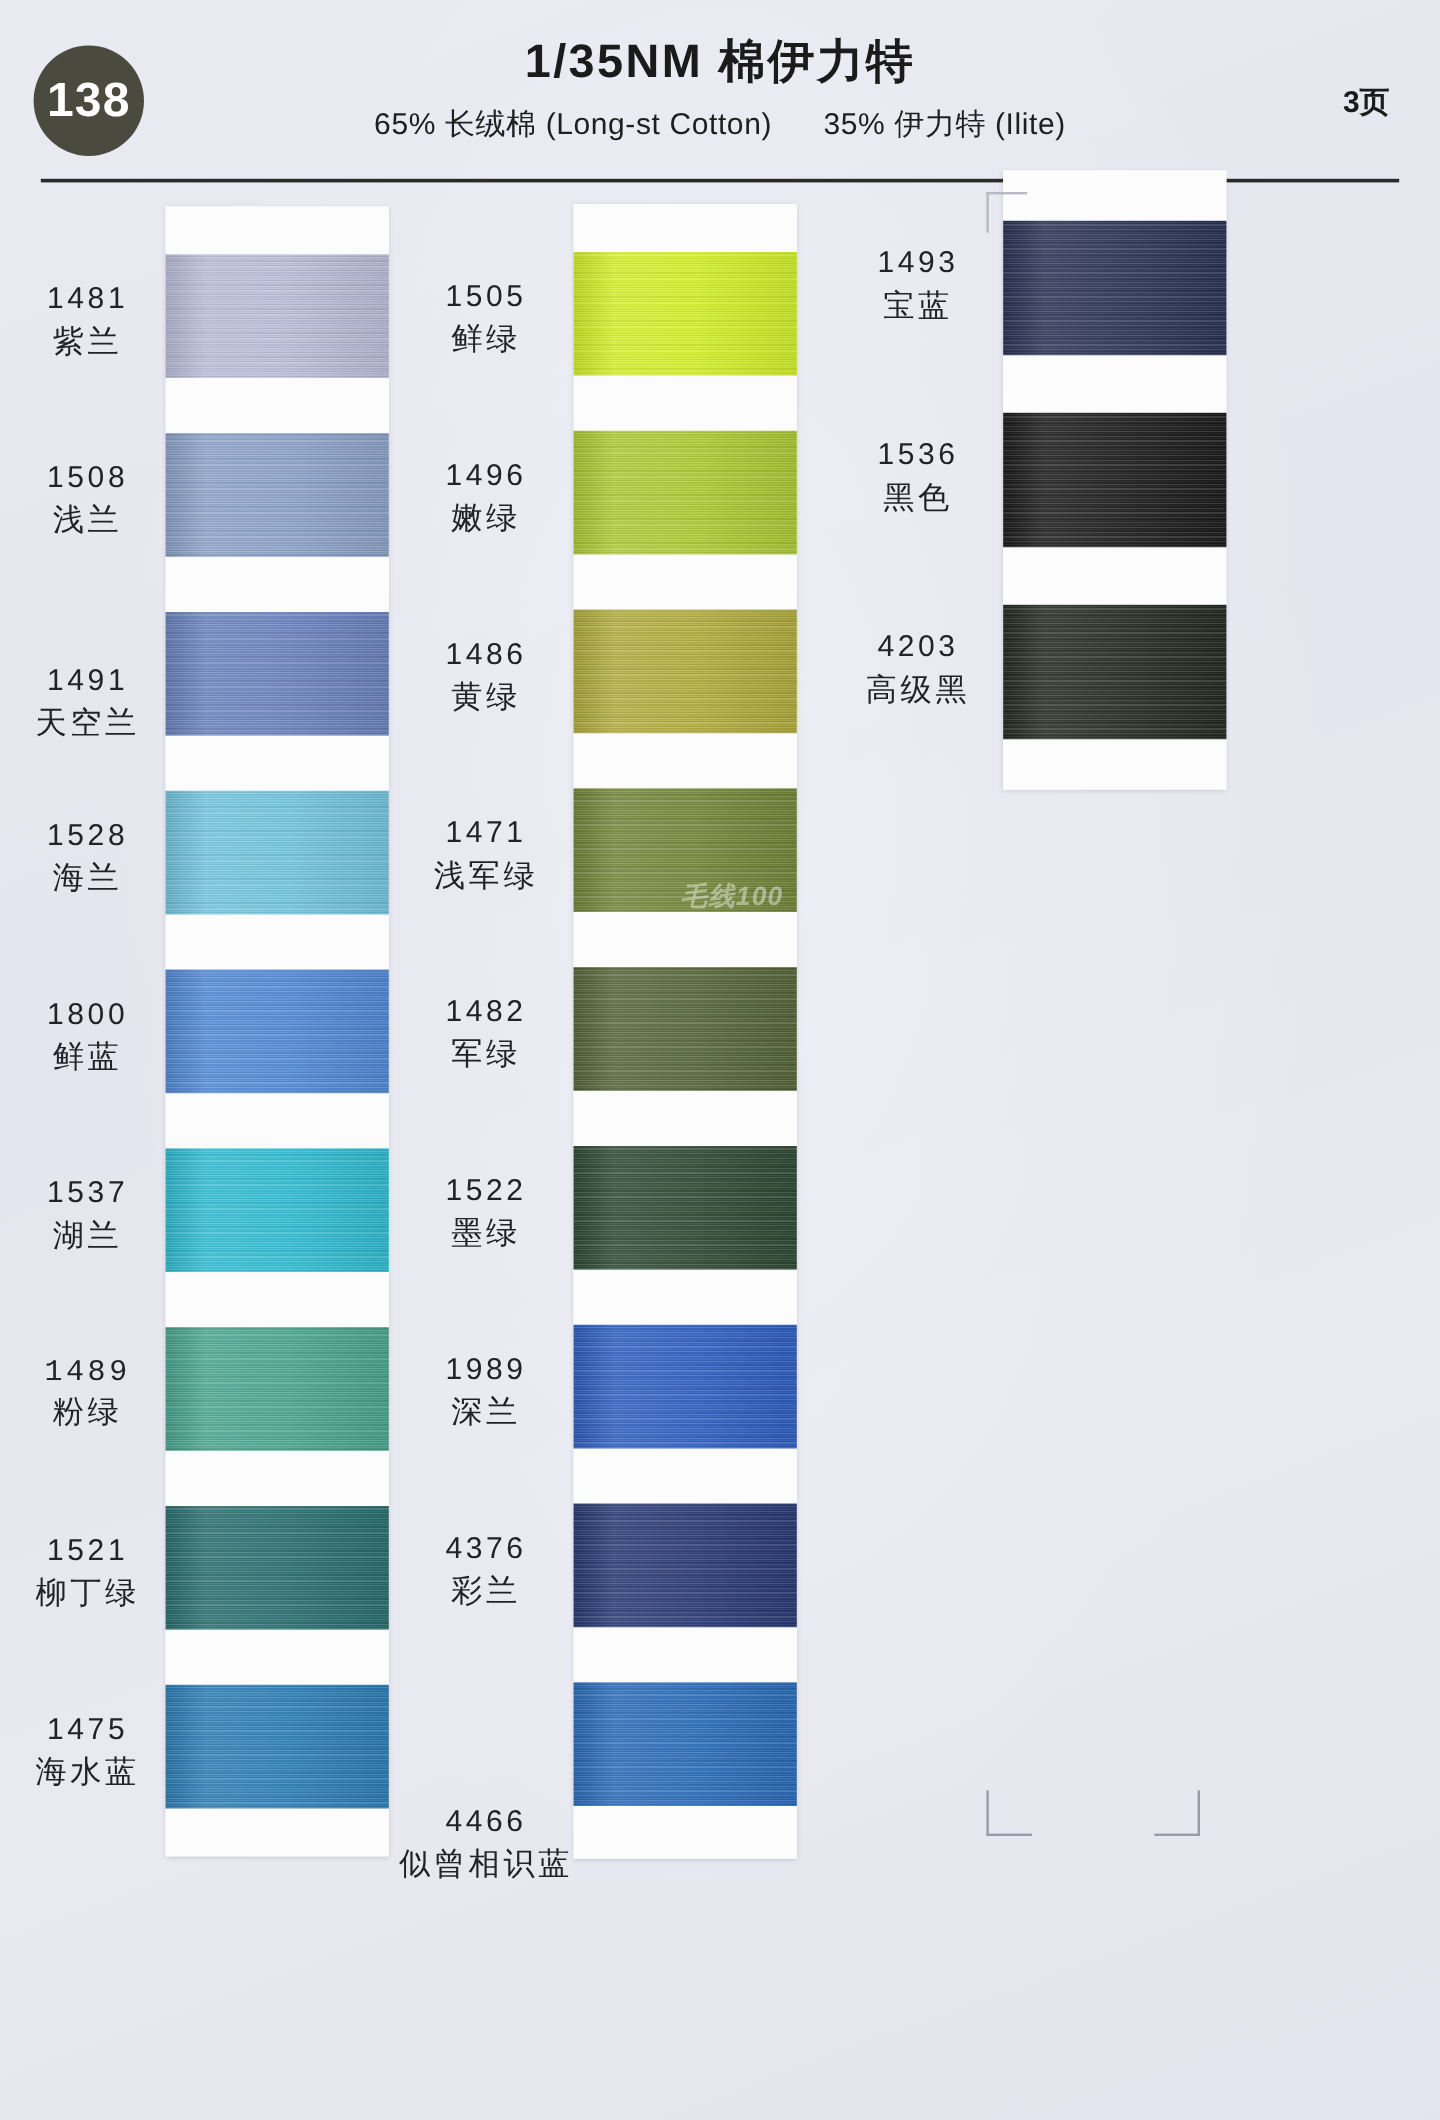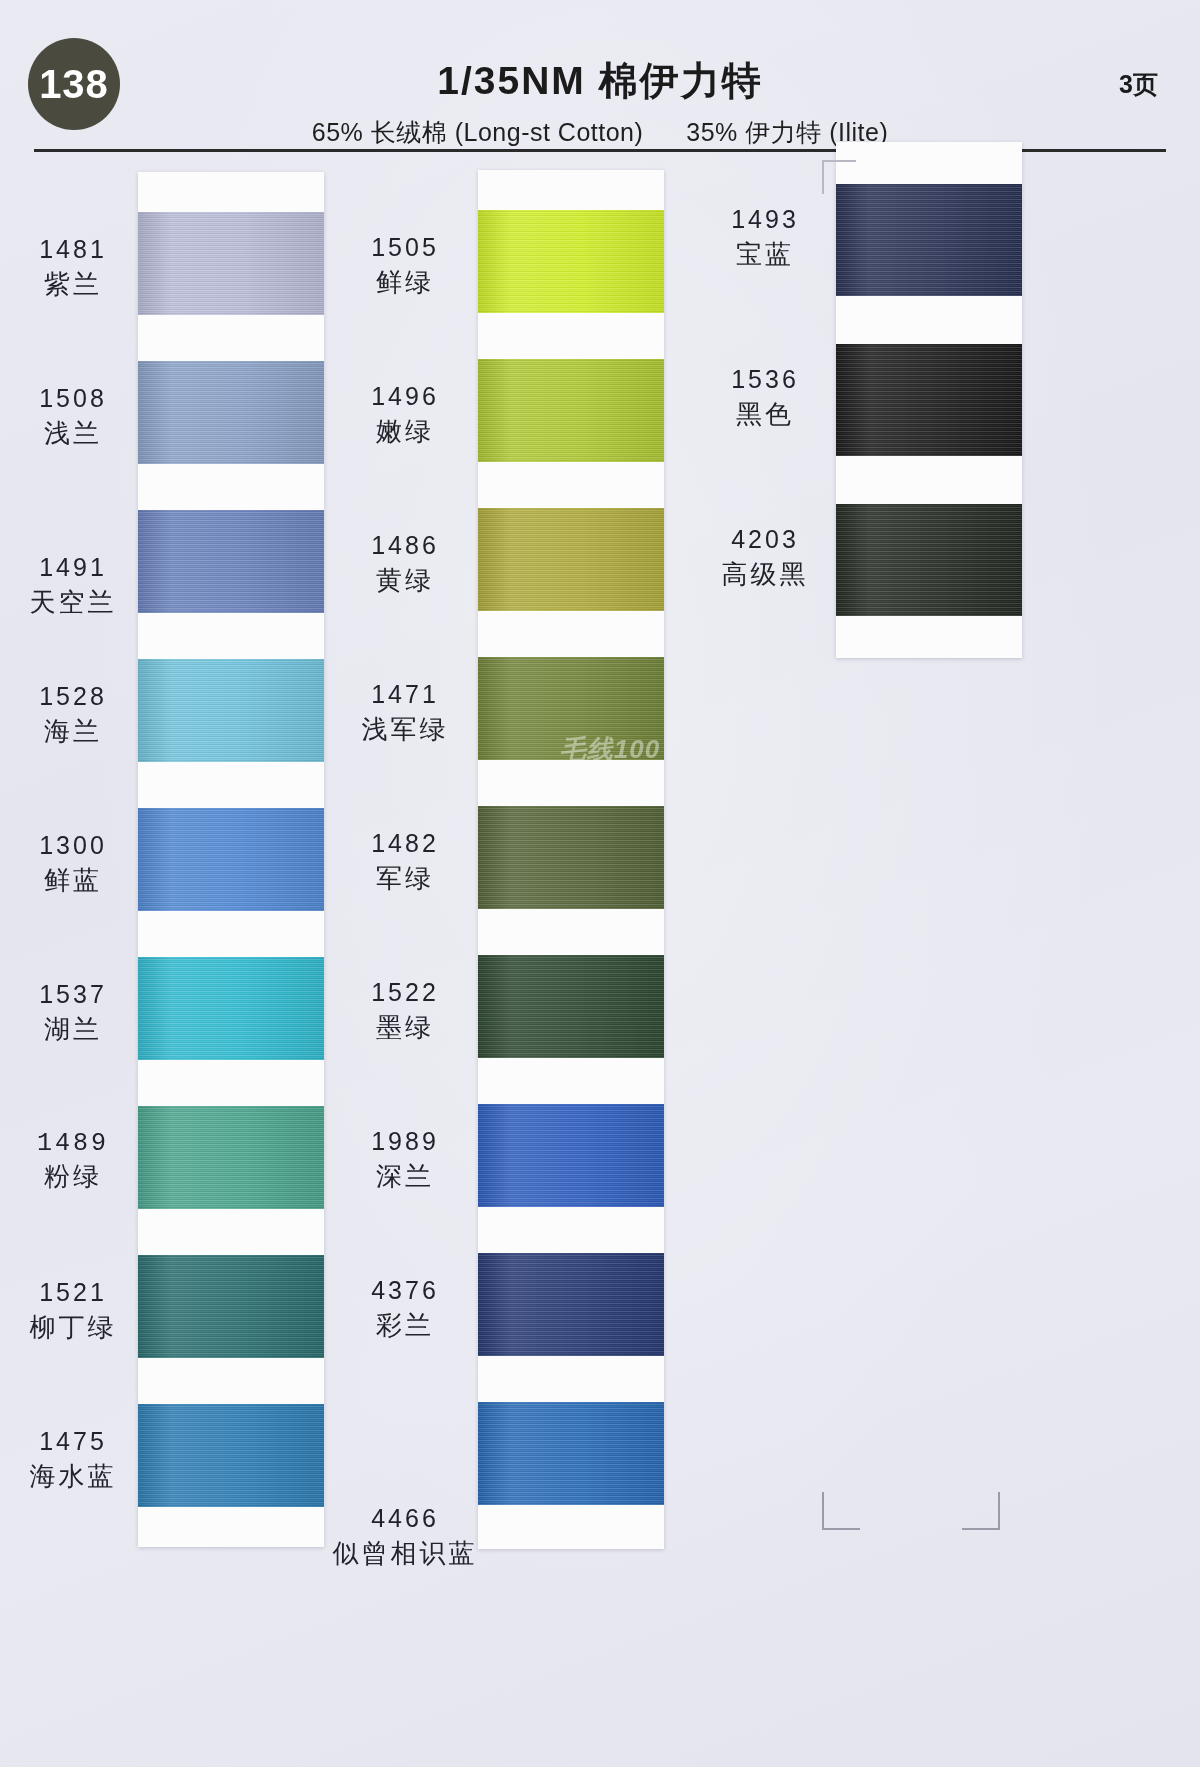--- a/index.html
+++ b/index.html
@@ -45,21 +45,21 @@
     color: #ffffff;
     display: flex;
     align-items: center;
     justify-content: center;
     font-size: 40px;
     font-weight: bold;
     letter-spacing: 1px;
   }
   .title-block {
     position: absolute;
-    left: 0; top: 47px;
+    left: 0; top: 18px;
     width: 1200px;
     text-align: center;
   }
   .main-title {
     font-size: 39px;
     font-weight: bold;
     color: #1b1b1b;
     letter-spacing: 2px;
     line-height: 1.15;
   }
@@ -157,21 +157,21 @@
   
   .watermark {
     position: absolute;
     left: 520px; top: 732px;
     width: 180px;
     text-align: center;
     color: rgba(255,255,255,0.42);
     pointer-events: none;
   }
   .watermark .wm-main {
-    font-size: 26px;
+    font-size: 22px;
     font-style: italic;
     letter-spacing: 1px;
     font-weight: bold;
   }
   .watermark .wm-sub {
     font-size: 10px;
     letter-spacing: 1px;
     margin-top: 2px;
   }
 </style>
@@ -326,21 +326,21 @@
     </div>
     <div class="label" style="left: 14px; width: 118px; top: 528px; margin-top: 24px;">
       <div class="code">1491</div>
       <div class="name">天空兰</div>
     </div>
     <div class="label" style="left: 14px; width: 118px; top: 680.5px;">
       <div class="code">1528</div>
       <div class="name">海兰</div>
     </div>
     <div class="label" style="left: 14px; width: 118px; top: 829.5px;">
-      <div class="code">1300</div>
+      <div class="code">1800</div>
       <div class="name">鲜蓝</div>
     </div>
     <div class="label" style="left: 14px; width: 118px; top: 978.5px;">
       <div class="code">1537</div>
       <div class="name">湖兰</div>
     </div>
     <div class="label" style="left: 14px; width: 118px; top: 1127.5px; font-family: Liberation Mono, monospace;">
       <div class="code">1489</div>
       <div class="name">粉绿</div>
     </div>

